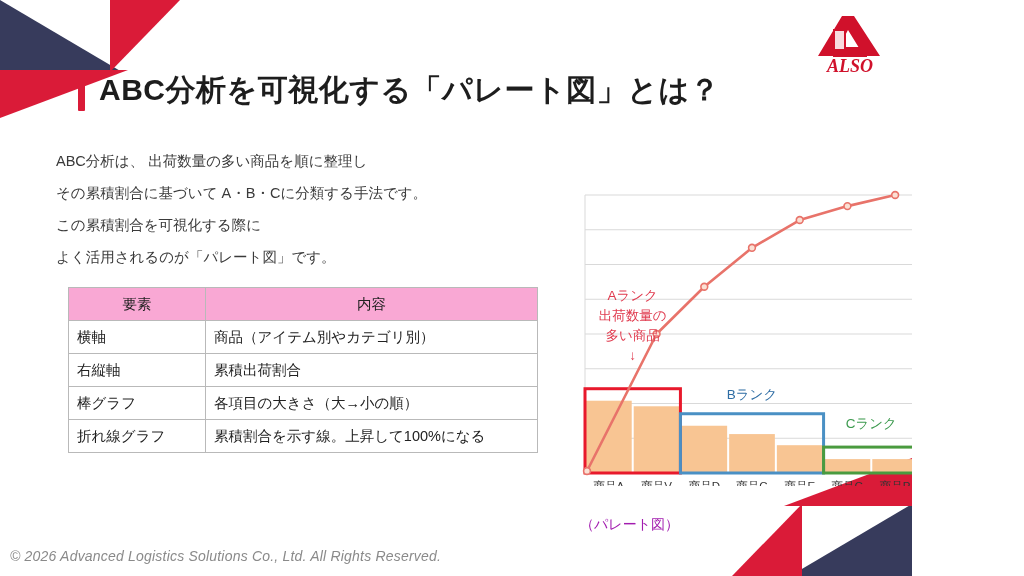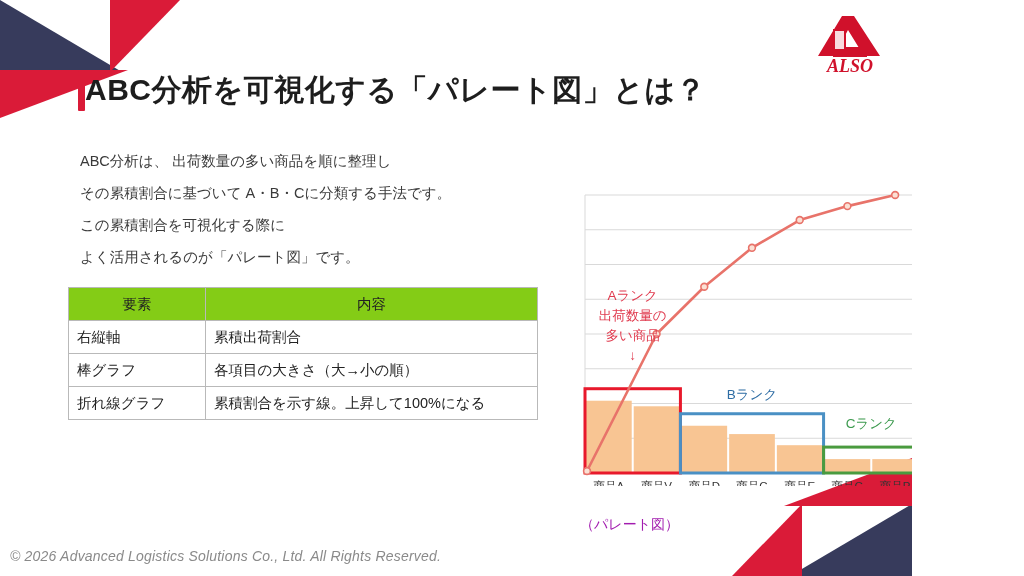--- a/index.html
+++ b/index.html
@@ -42,41 +42,41 @@
     bottom:70px;right:0;width:0;height:0;
     border-bottom:48px solid #DA1B38;
     border-left:128px solid transparent;
   }
 
   
   .logo{position:absolute;top:8px;right:16px;width:92px;height:70px;}
   .logo svg{display:block;}
 
   
-  .title-wrap{position:absolute;top:70px;left:78px;display:flex;align-items:center;}
+  .title-wrap{position:absolute;top:70px;left:78px;display:flex;align-items:center;gap:14px;}
   .title-bar{width:7px;height:40px;background:#DA1B38;border-radius:1px;}
   .title-text{
     font-size:30px;font-weight:bold;color:#1d1d1d;letter-spacing:.5px;
     white-space:nowrap;
   }
 
   
-  .body-copy{position:absolute;top:152px;left:80px;width:470px;}
+  .body-copy{position:absolute;top:152px;left:56px;width:470px;}
   .body-copy p{
     margin:0 0 14px 0;font-size:14.5px;color:#3a3a3a;line-height:1.25;
   }
 
   
   .tbl{position:absolute;top:287px;left:68px;width:470px;border-collapse:collapse;}
   .tbl td,.tbl th{
     border:1px solid #b9b9b9;
     font-size:14.5px;color:#222;
     padding:5px 8px;height:22px;font-weight:normal;
   }
-  .tbl thead th{background:#84cc16;font-weight:normal;}
+  .tbl thead th{background:#f9a8d4;font-weight:normal;}
   .tbl .c-el{width:120px;}
   .tbl tbody td:first-child{text-align:left;}
 
   
   .chart{position:absolute;left:578px;top:186px;width:352px;height:300px;text-align:center;}
   .chart svg{display:block;}
   .chart-caption{
     position:absolute;left:580px;top:516px;
     font-size:14px;color:#a21caf;
   }
@@ -124,20 +124,24 @@
   </div>
 
   <table class="tbl">
     <thead>
       <tr>
         <th class="c-el">要素</th>
         <th>内容</th>
       </tr>
     </thead>
     <tbody>
+      <tr>
+        <td>横軸</td>
+        <td>商品（アイテム別やカテゴリ別）</td>
+      </tr>
       <tr>
         <td>右縦軸</td>
         <td>累積出荷割合</td>
       </tr>
       <tr>
         <td>棒グラフ</td>
         <td>各項目の大きさ（大→小の順）</td>
       </tr>
       <tr>
         <td>折れ線グラフ</td>

